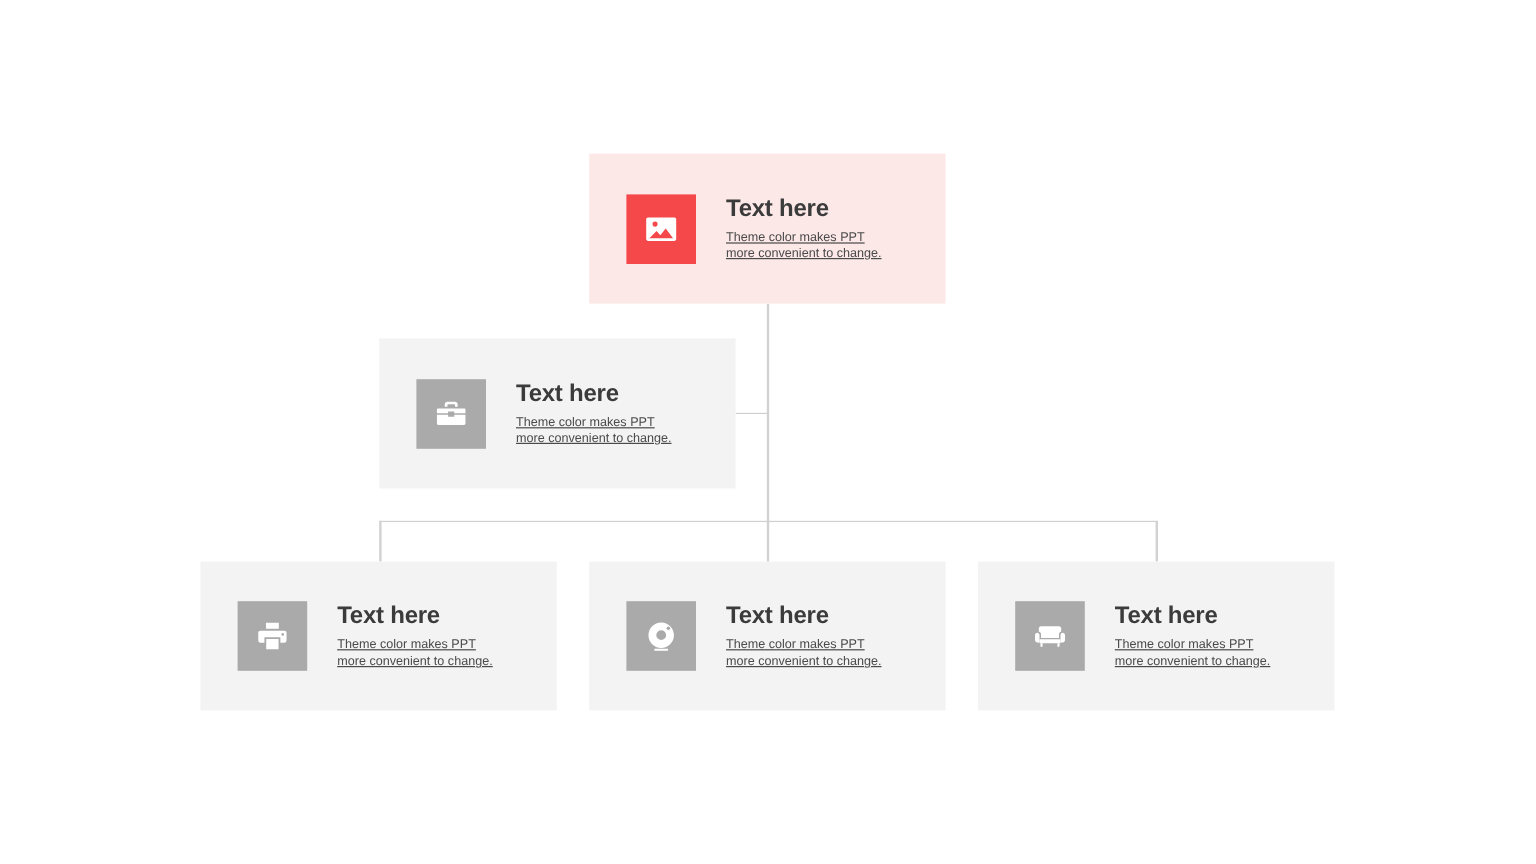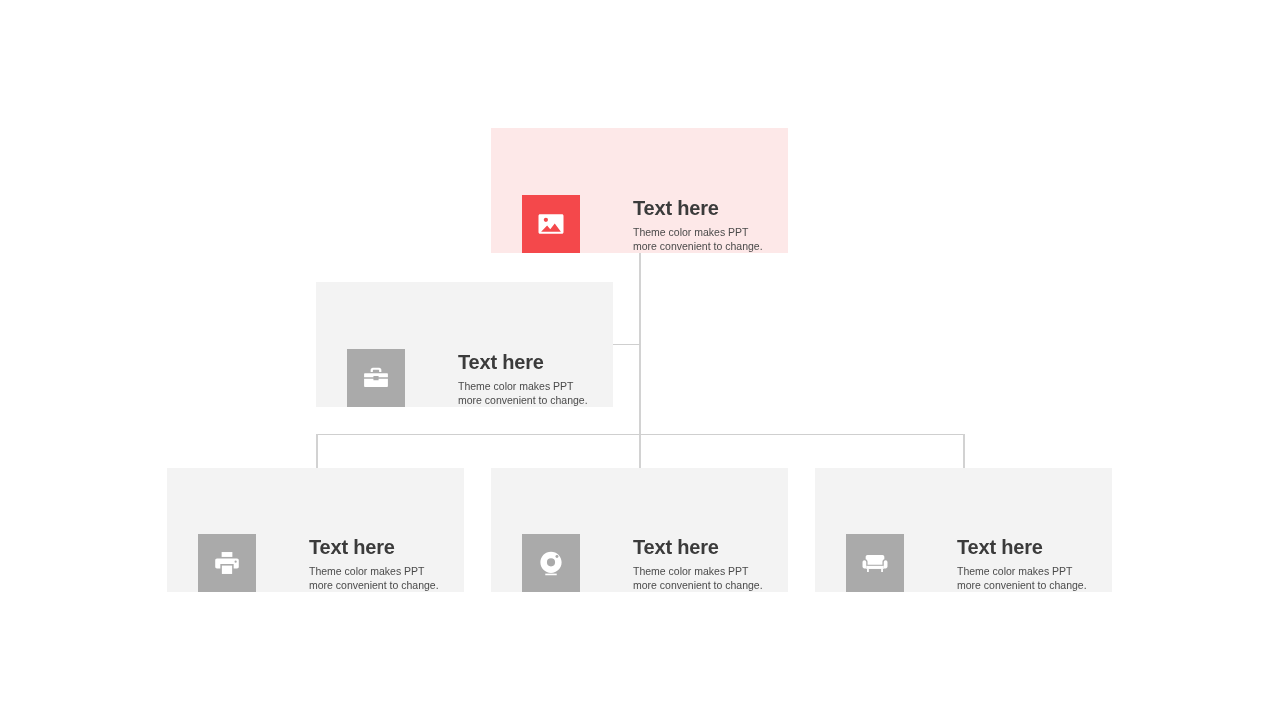--- a/index.html
+++ b/index.html
@@ -16,22 +16,21 @@
   
   .conn{position:absolute;background:#d2d2d2;}
   .conn.v{width:2px;}
   .conn.h{height:1px;background:#cfcfcf;}
 
   
   .card{
     position:absolute;
     box-sizing:border-box;
     display:flex;
-    align-items:flex-end;
-    gap:28px;
+    align-items:center;
   }
   .card.pink{background:#fde8e8;}
   .card.gray{background:#f3f3f3;}
 
   .icon-box{
     width:58px;height:58px;
     flex:0 0 58px;
     display:flex;align-items:center;justify-content:center;
   }
   .icon-box.red{background:#f4484b;}
@@ -52,20 +51,21 @@
     letter-spacing:-0.2px;
     margin:0 0 6px 0;
     white-space:nowrap;
   }
   .card-desc{
     font-size:10.5px;
     color:#4a4a4a;
     line-height:1.28;
     margin:0;
     white-space:nowrap;
+    text-decoration:underline;
   }
   .card-desc span{display:block;}
 
   
   #card-top    {left:491px;top:128px;width:297px;height:125px;padding-left:31px;}
   #card-second {left:316px;top:282px;width:297px;height:125px;padding-left:31px;}
   #card-b1     {left:167px; top:468px;width:297px;height:124px;padding-left:31px;}
   #card-b2     {left:491px; top:468px;width:297px;height:124px;padding-left:31px;}
   #card-b3     {left:815px; top:468px;width:297px;height:124px;padding-left:31px;}
 

